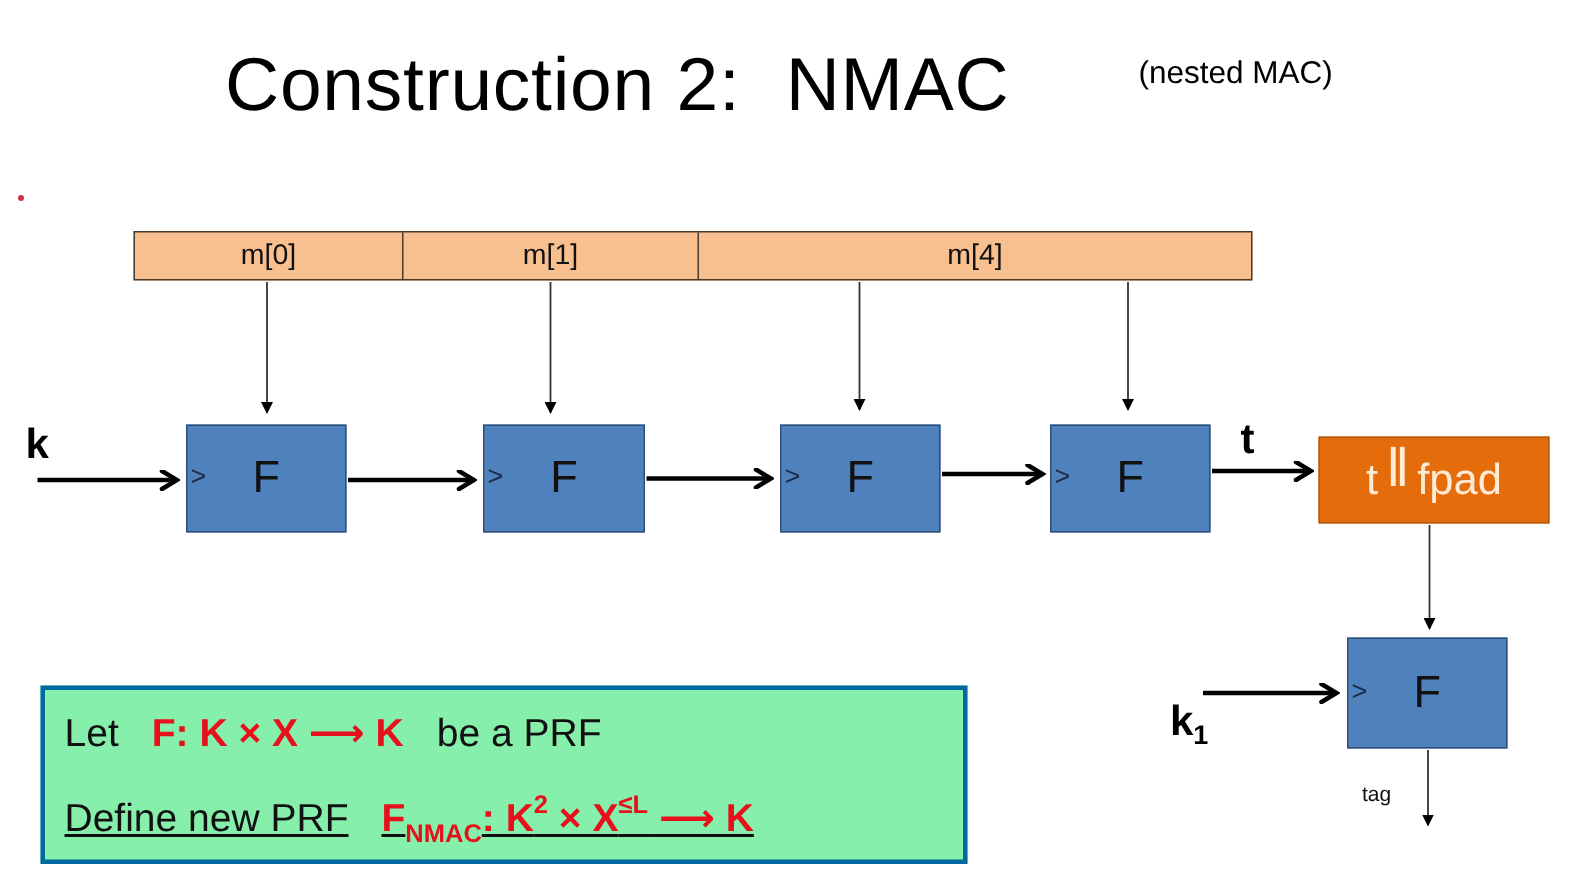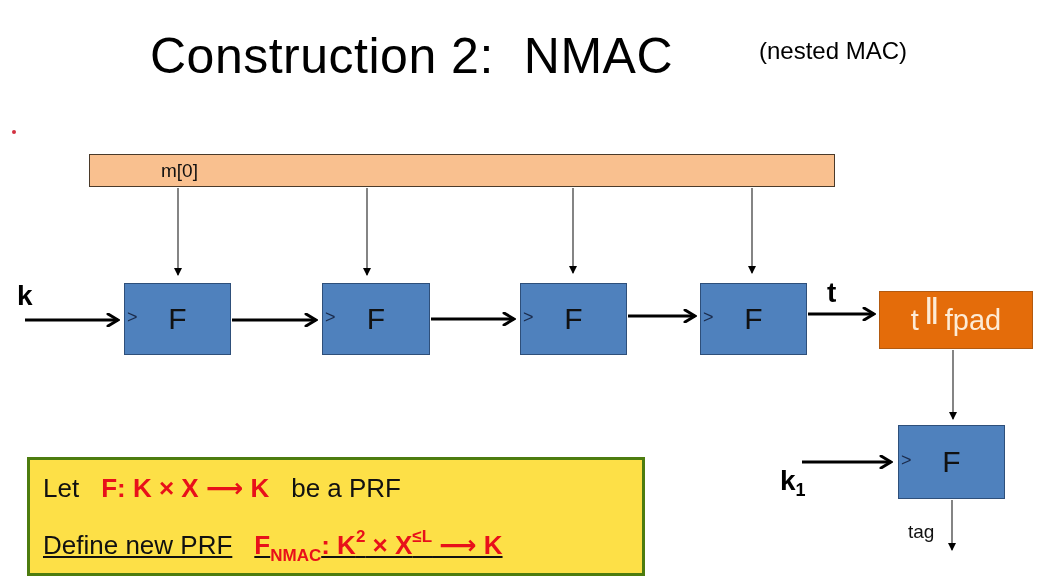--- a/index.html
+++ b/index.html
@@ -2,21 +2,21 @@
 <html><head>
 <meta charset="utf-8">
 <style>
   html, body { margin: 0; padding: 0; background: #ffffff; }
   body { width: 1059px; height: 581px; position: relative; overflow: hidden;
          font-family: "Liberation Sans", "DejaVu Sans", sans-serif; }
   .abs { position: absolute; }
   #title { left: 150px; top: 6px; font-size: 50px; color: #000; white-space: nowrap; letter-spacing: 0.5px; margin-top: 21px; }
   #title .main { }
   #title .gap { display: inline-block; width: 30px; }
-  #subtitle { left: 759px; top: 37px; font-size: 24px; color: #000; white-space: nowrap; }
+  #subtitle { left: 759px; top: 37px; font-size: 21px; color: #000; white-space: nowrap; }
   #dot { left: 12px; top: 130px; width: 4px; height: 4px; border-radius: 50%; background: #d23040; }
 
   #msgbar { left: 89px; top: 154px; width: 746px; height: 33px; display: flex;
             background: #f9c08f; border: 1px solid #4a3a2a; box-sizing: border-box; }
   .msgcell { height: 100%; display: flex; align-items: center; justify-content: center;
              font-size: 19px; color: #111; box-sizing: border-box; border-right: 1px solid #4a3a2a; }
   .msgcell:last-child { border-right: none; }
 
   .fbox { position: absolute; background: #4f81bd; border: 1px solid #2e4f7a; box-sizing: border-box;
           display: flex; align-items: center; justify-content: center; font-size: 30px; color: #111; }
@@ -25,43 +25,45 @@
   #tpad { left: 879px; top: 291px; width: 154px; height: 58px; background: #e46c0a;
           border: 1px solid #b35a10; box-sizing: border-box; display: flex; align-items: center;
           justify-content: center; color: #fdebd6; font-size: 29px; white-space: nowrap; }
   #tpad .bars { font-size: 36px; margin: 0 8px 17px 6px; letter-spacing: -2px; }
 
   .lbl { position: absolute; font-weight: bold; color: #000; }
   #lbl-k { left: 17px; top: 280px; font-size: 28px; }
   #lbl-t { left: 827px; top: 305px; font-size: 28px; transform: translateY(-28px); }
   #lbl-k1 { left: 780px; top: 465px; font-size: 28px; }
   #lbl-k1 sub { font-size: 18px; vertical-align: -6px; }
-  #lbl-tag { left: 908px; top: 521px; font-size: 19px; font-weight: normal; color: #111; }
+  #lbl-tag { left: 908px; top: 521px; font-size: 14px; font-weight: normal; color: #111; }
 
-  #formula { left: 27px; top: 457px; width: 618px; height: 119px; border: 3px solid #4d7c0f;
-             box-sizing: border-box; background: #fde047; }
+  #formula { left: 27px; top: 457px; width: 618px; height: 119px; border: 3px solid #0369a1;
+             box-sizing: border-box; background: #86efac; }
   .fline { position: absolute; left: 13px; font-size: 26px; color: #111; white-space: nowrap; }
   #fline1 { top: 13px; }
   #fline2 { top: 67px; text-decoration: underline; }
   .red { color: #e8101a; font-weight: bold; }
   .red sub { font-size: 17px; vertical-align: -7px; }
   .red sup { font-size: 17px; vertical-align: 12px; }
   .sp { display: inline-block; width: 22px; }
 
   svg#arrows { position: absolute; left: 0; top: 0; width: 1059px; height: 581px; pointer-events: none; }
 </style>
 </head>
 <body>
 
 <div id="title" class="abs"><span class="main">Construction 2:</span><span class="gap"></span><span>NMAC</span></div>
 <div id="subtitle" class="abs">(nested MAC)</div>
 <div id="dot" class="abs"></div>
 
 <div id="msgbar" class="abs">
   <div class="msgcell" style="width:179px">m[0]</div>
+  <div class="msgcell" style="width:197px">m[1]</div>
+  <div class="msgcell" style="flex:1">m[4]</div>
 </div>
 
 <svg id="arrows" xmlns="http://www.w3.org/2000/svg">
   <defs>
     <marker id="thin" markerWidth="8" markerHeight="8" refX="7" refY="4" orient="auto" markerUnits="userSpaceOnUse">
       <path d="M0,0 L8,4 L0,8 Z" fill="#000"></path>
     </marker>
     <marker id="open" markerWidth="14" markerHeight="14" refX="12" refY="7" orient="auto" markerUnits="userSpaceOnUse">
       <path d="M2,1 L12,7 L2,13" fill="none" stroke="#000" stroke-width="3" stroke-linecap="round"></path>
     </marker>

